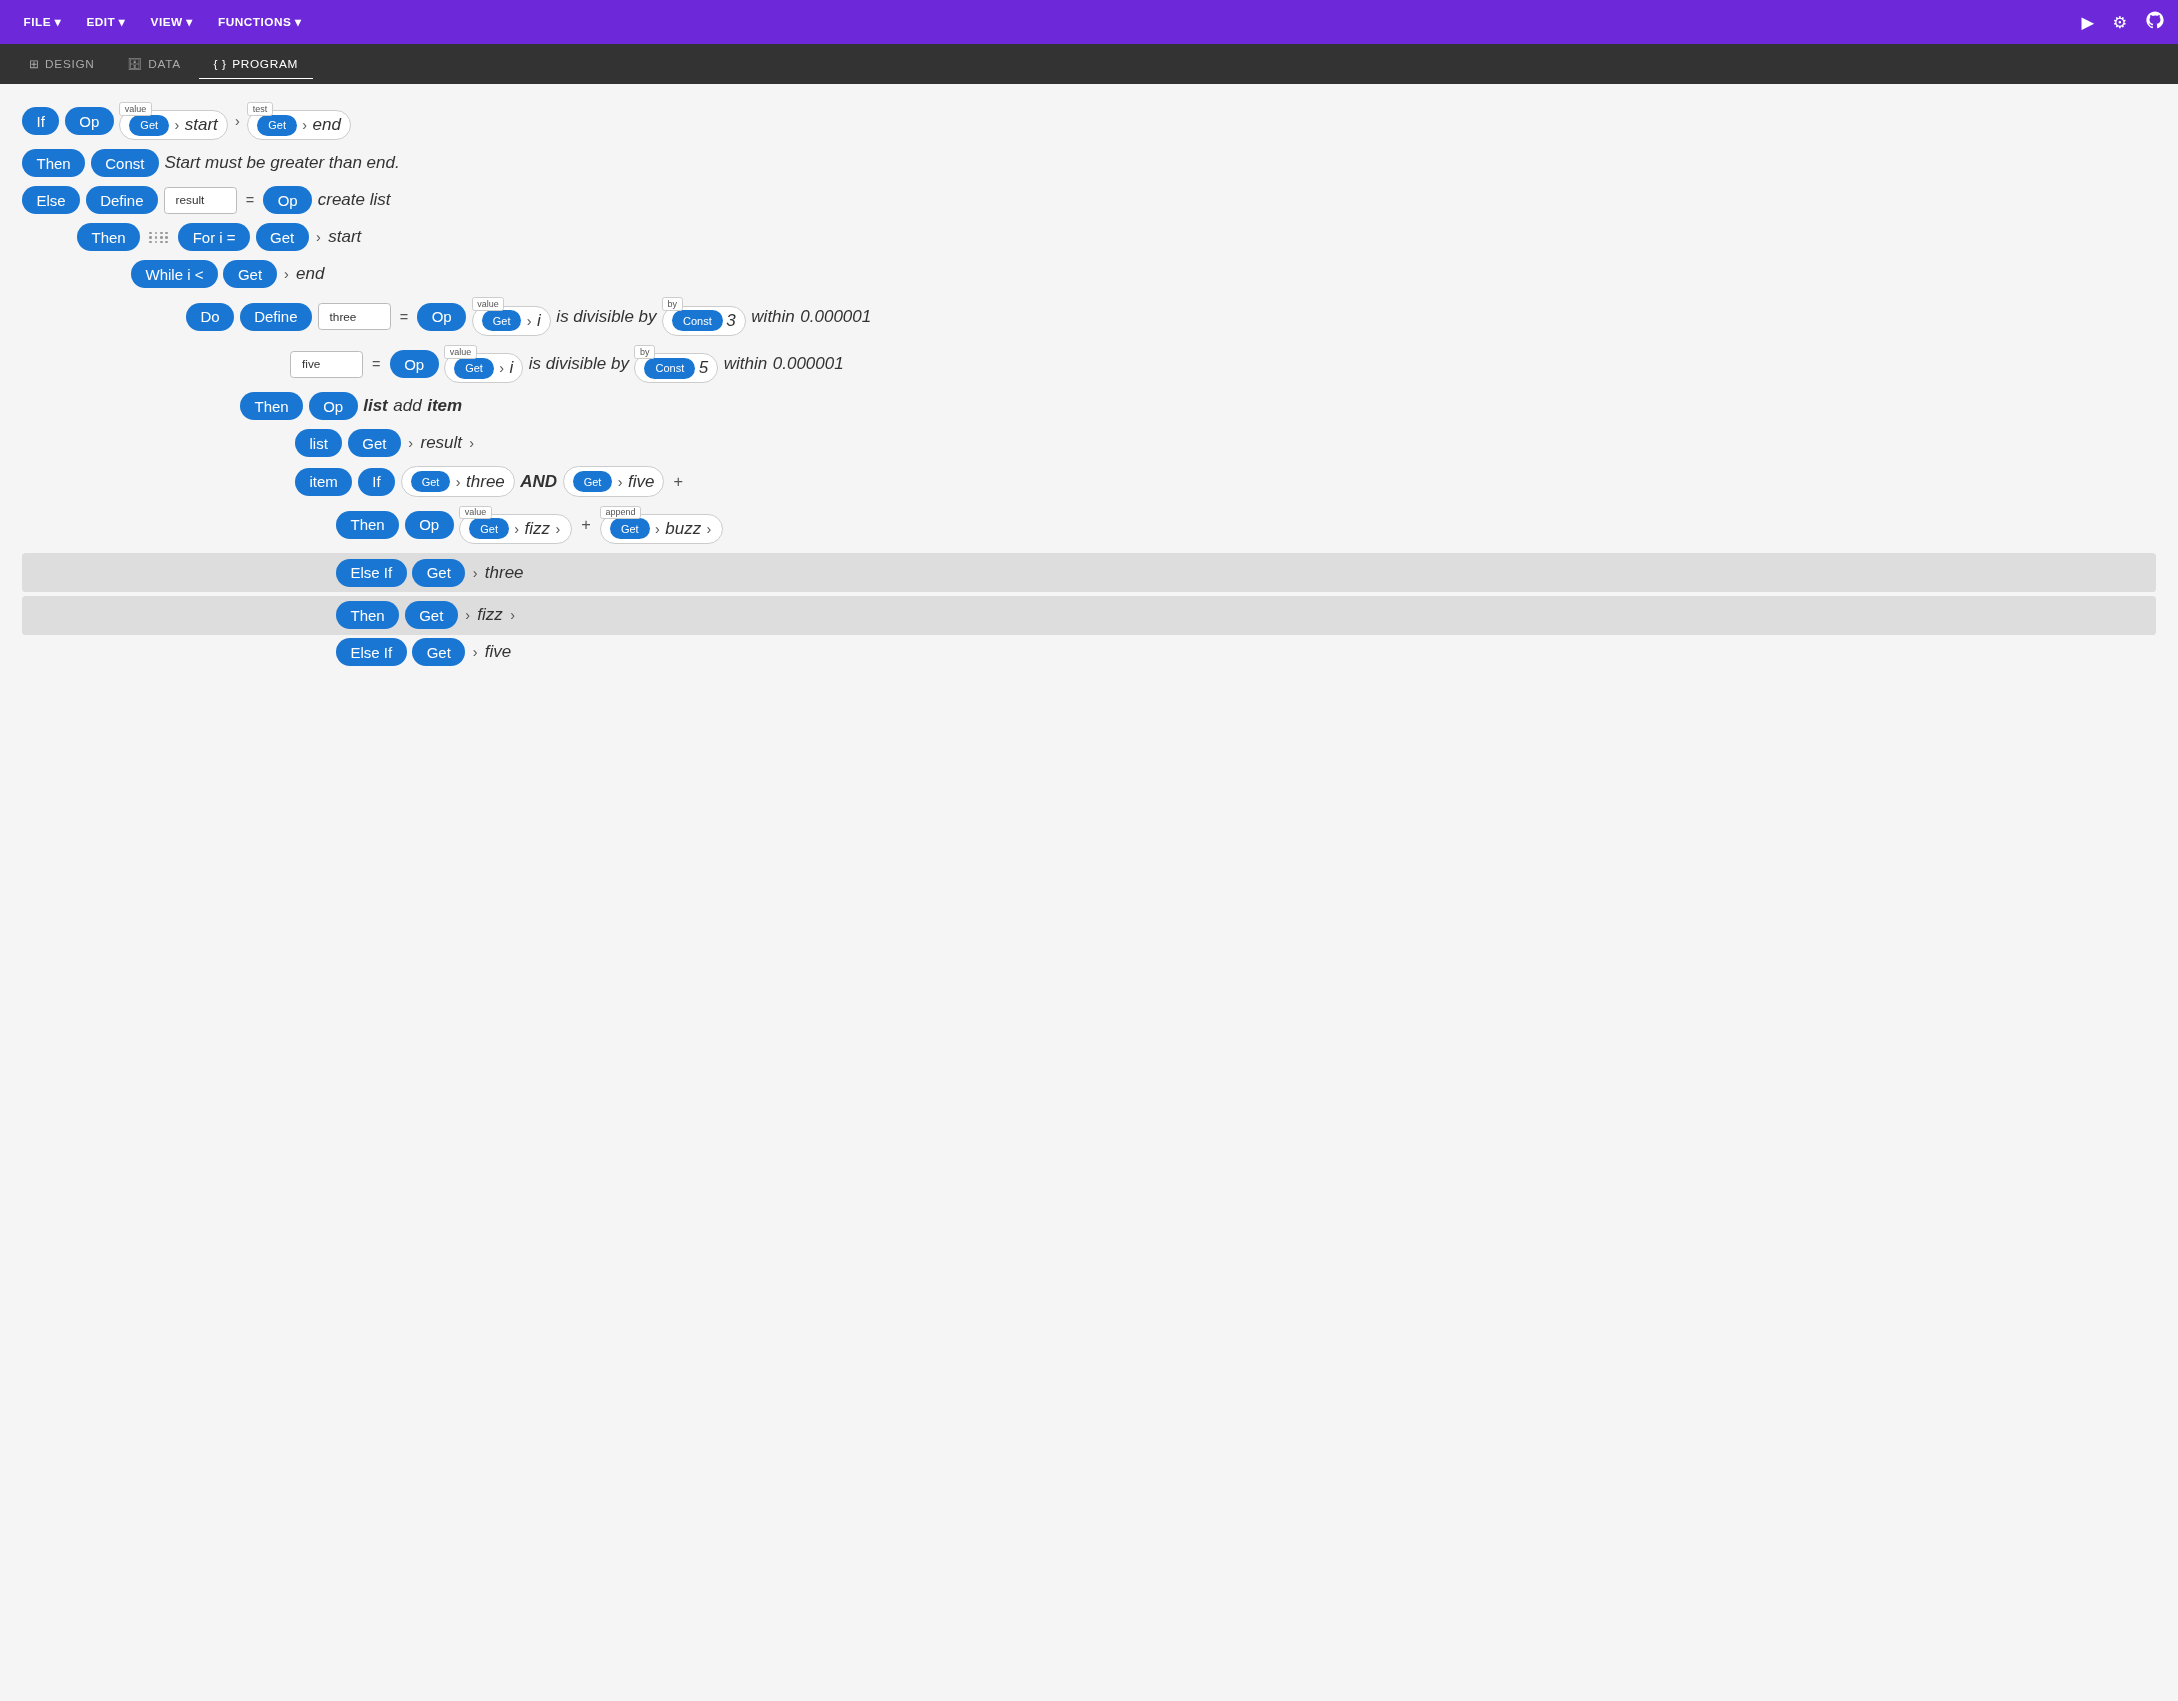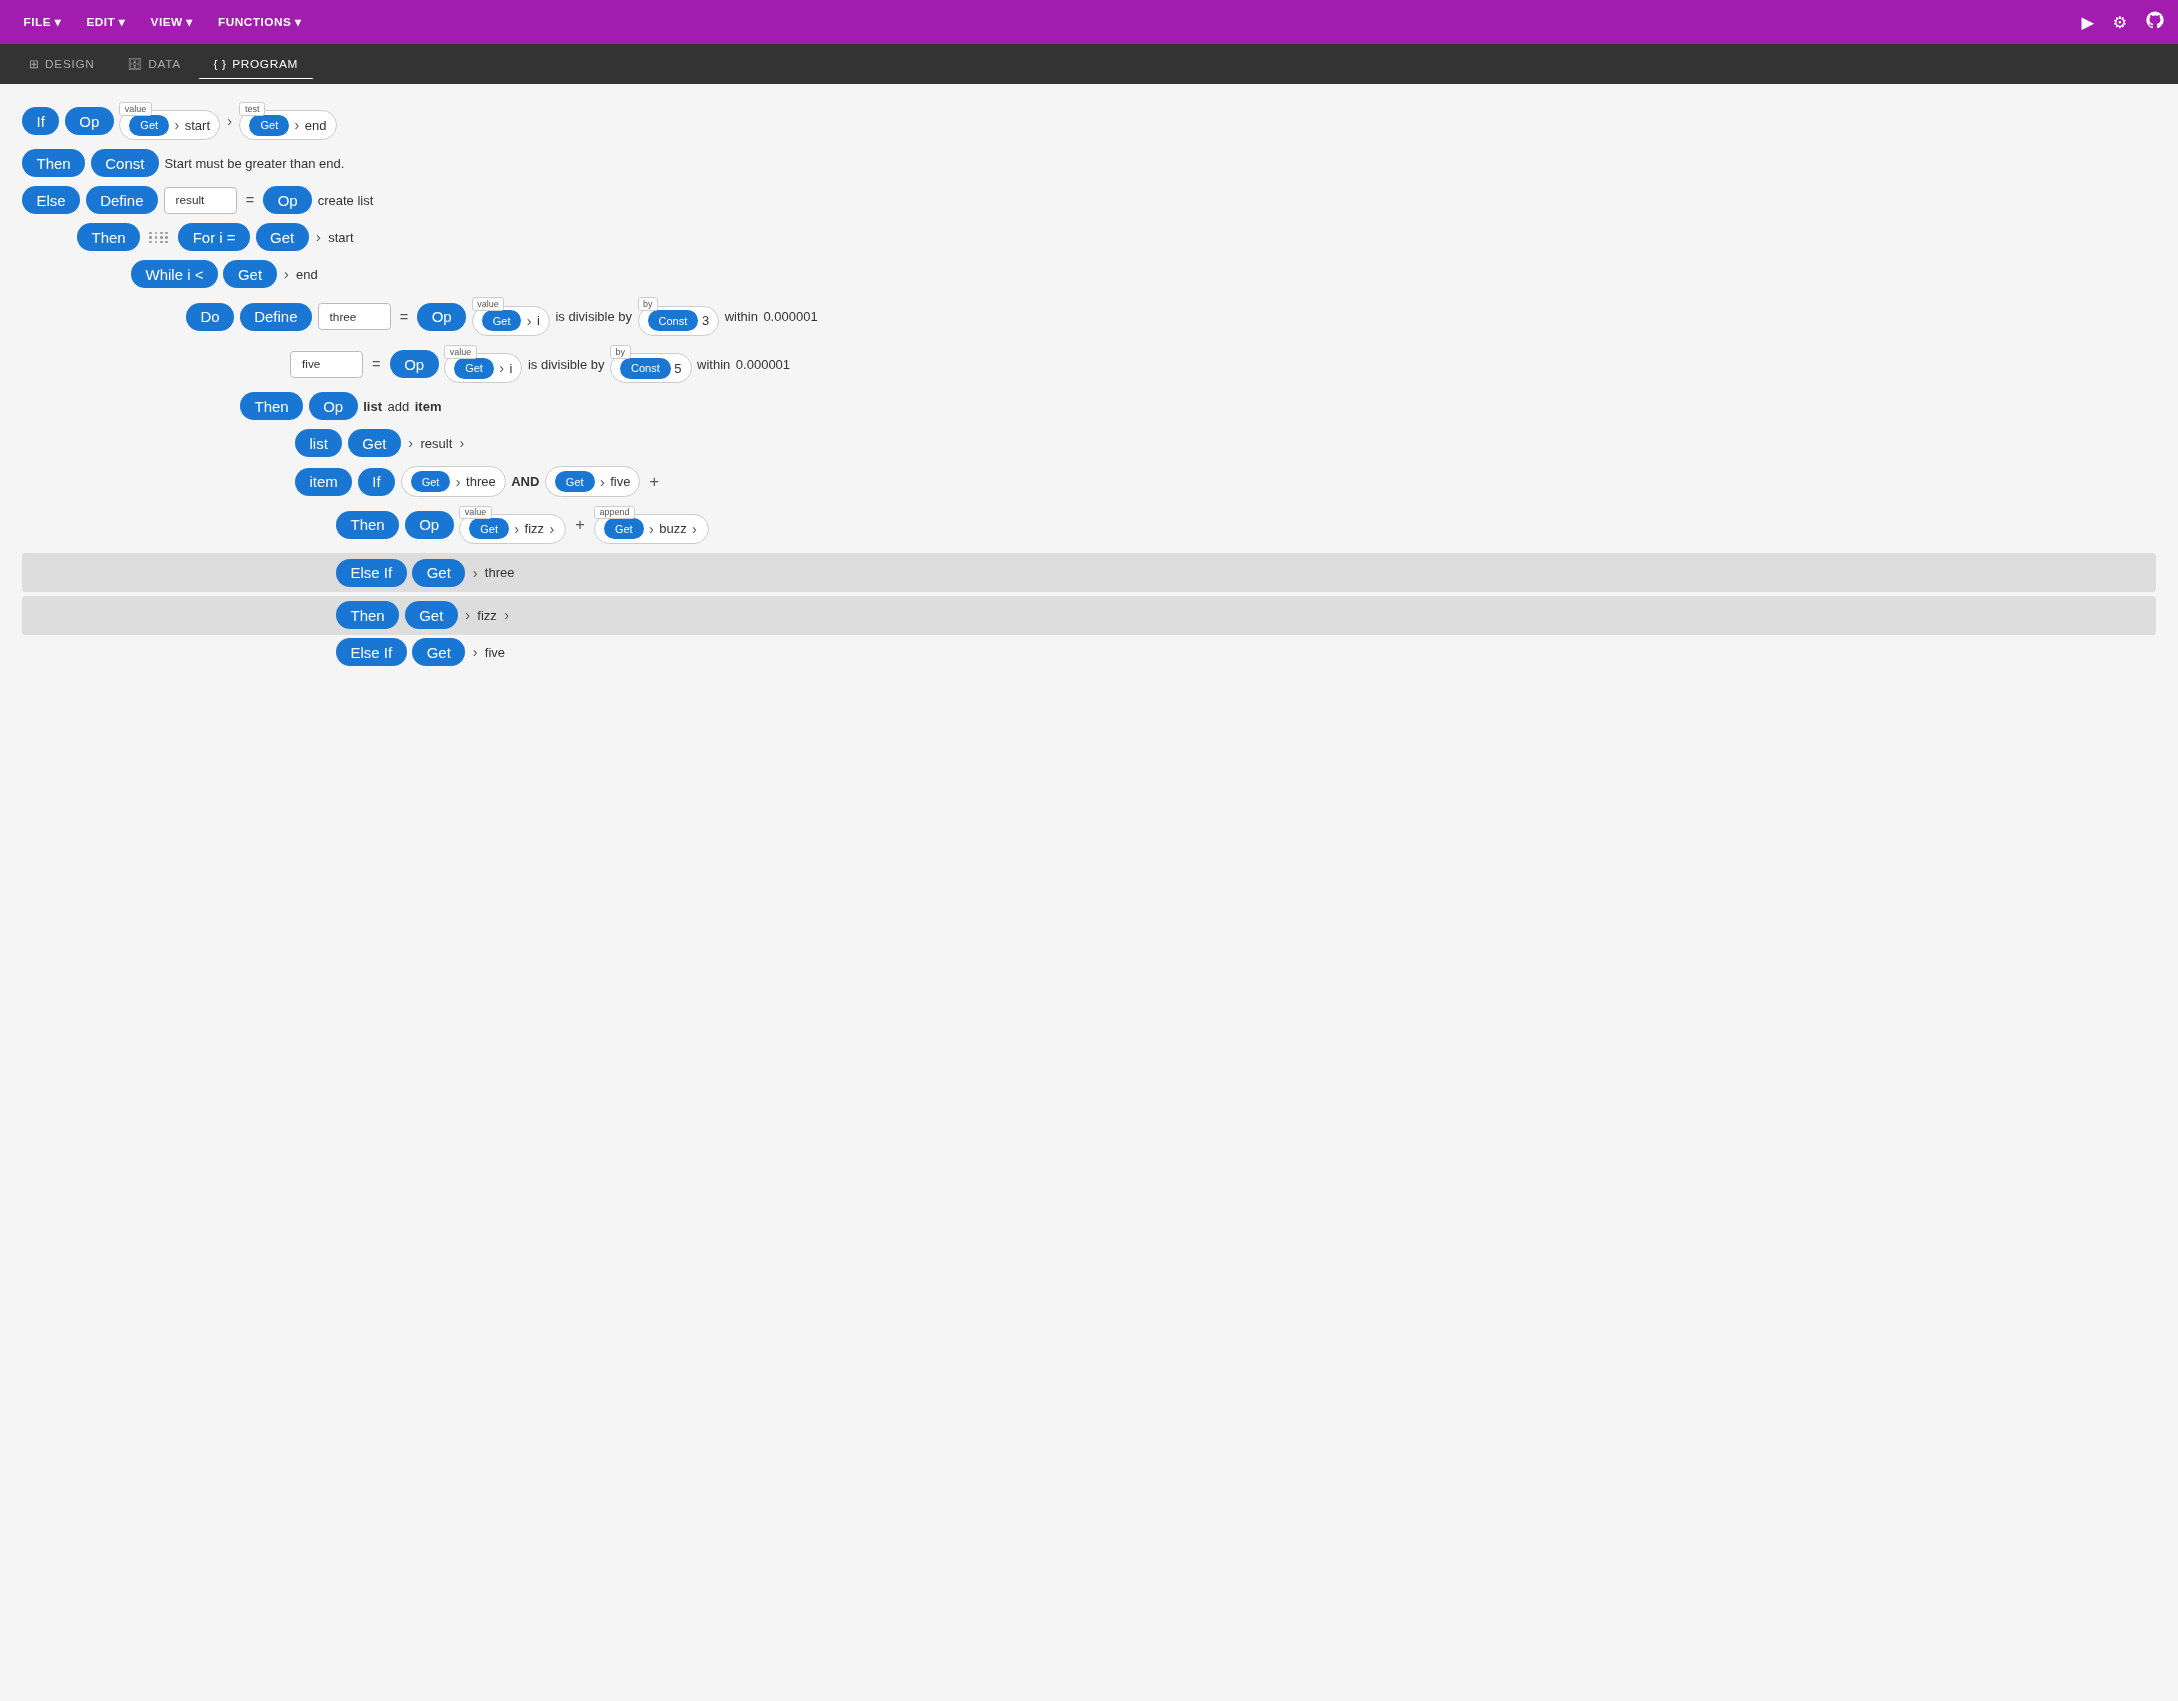--- a/index.html
+++ b/index.html
@@ -1,20 +1,20 @@
 <!DOCTYPE html>
 <html style="font-size:14.5px"><head>
   <meta charset="utf-8">
   <style>
     * { box-sizing: border-box; margin: 0; padding: 0; }
     body { font-family: 'Segoe UI', Arial, sans-serif; background: #f0f0f0; font-size: 12.7px; }
 
     
     .top-nav {
-      background: #a21caf;
+      background: #6d28d9;
       color: white;
       display: flex;
       align-items: center;
       padding: 0 14.5px;
       height: 44px;
       gap: 7.3px;
     }
     .nav-item {
       display: flex; align-items: center; gap: 3.6px;
       padding: 7.3px 9px;
@@ -125,23 +125,24 @@
       border-radius: 3.6px;
       padding: 5.5px 11px;
       background: white;
       min-width: 73px;
       font-size: 11.8px;
       color: #333;
     }
 
     
     .code-text {
-      font-size: 13px;
+      font-size: 17px;
       color: #333;
       white-space: nowrap;
+      font-style: italic;
     }
     .code-text.bold { font-weight: 700; }
 
     
     .chevron::after {
       content: '›';
       font-size: 14.5px;
       color: #555;
       margin: 0 1.8px;
     }

